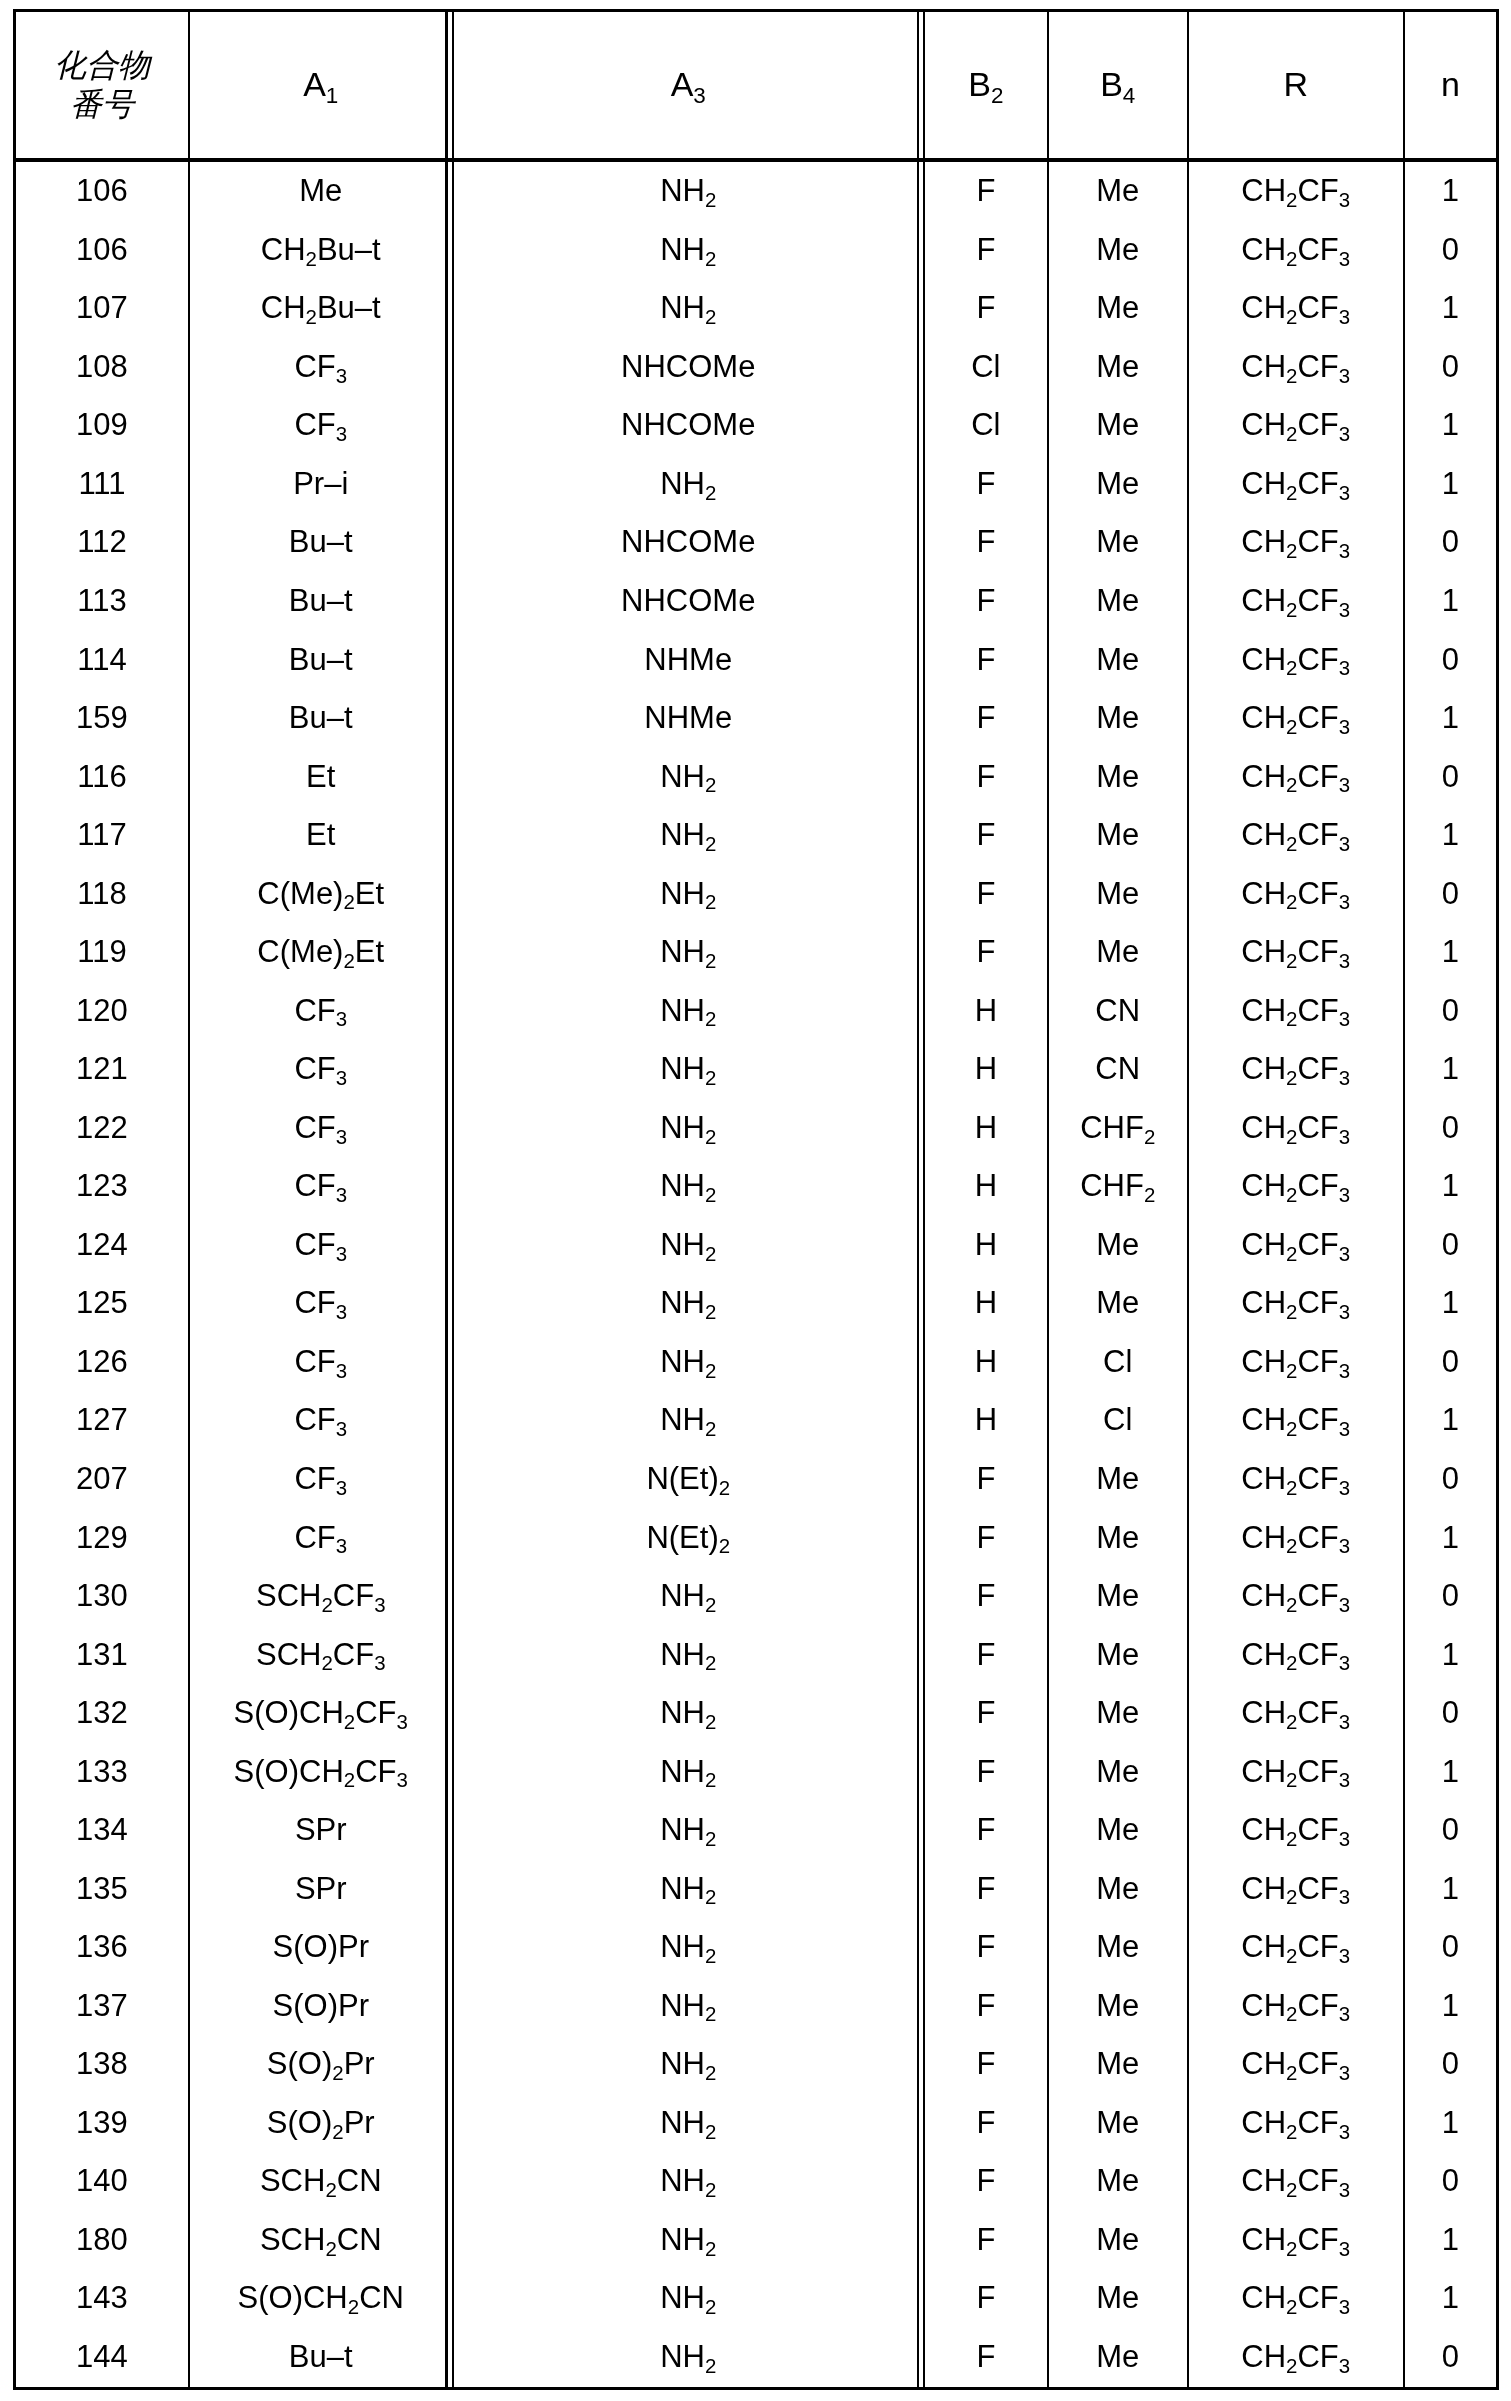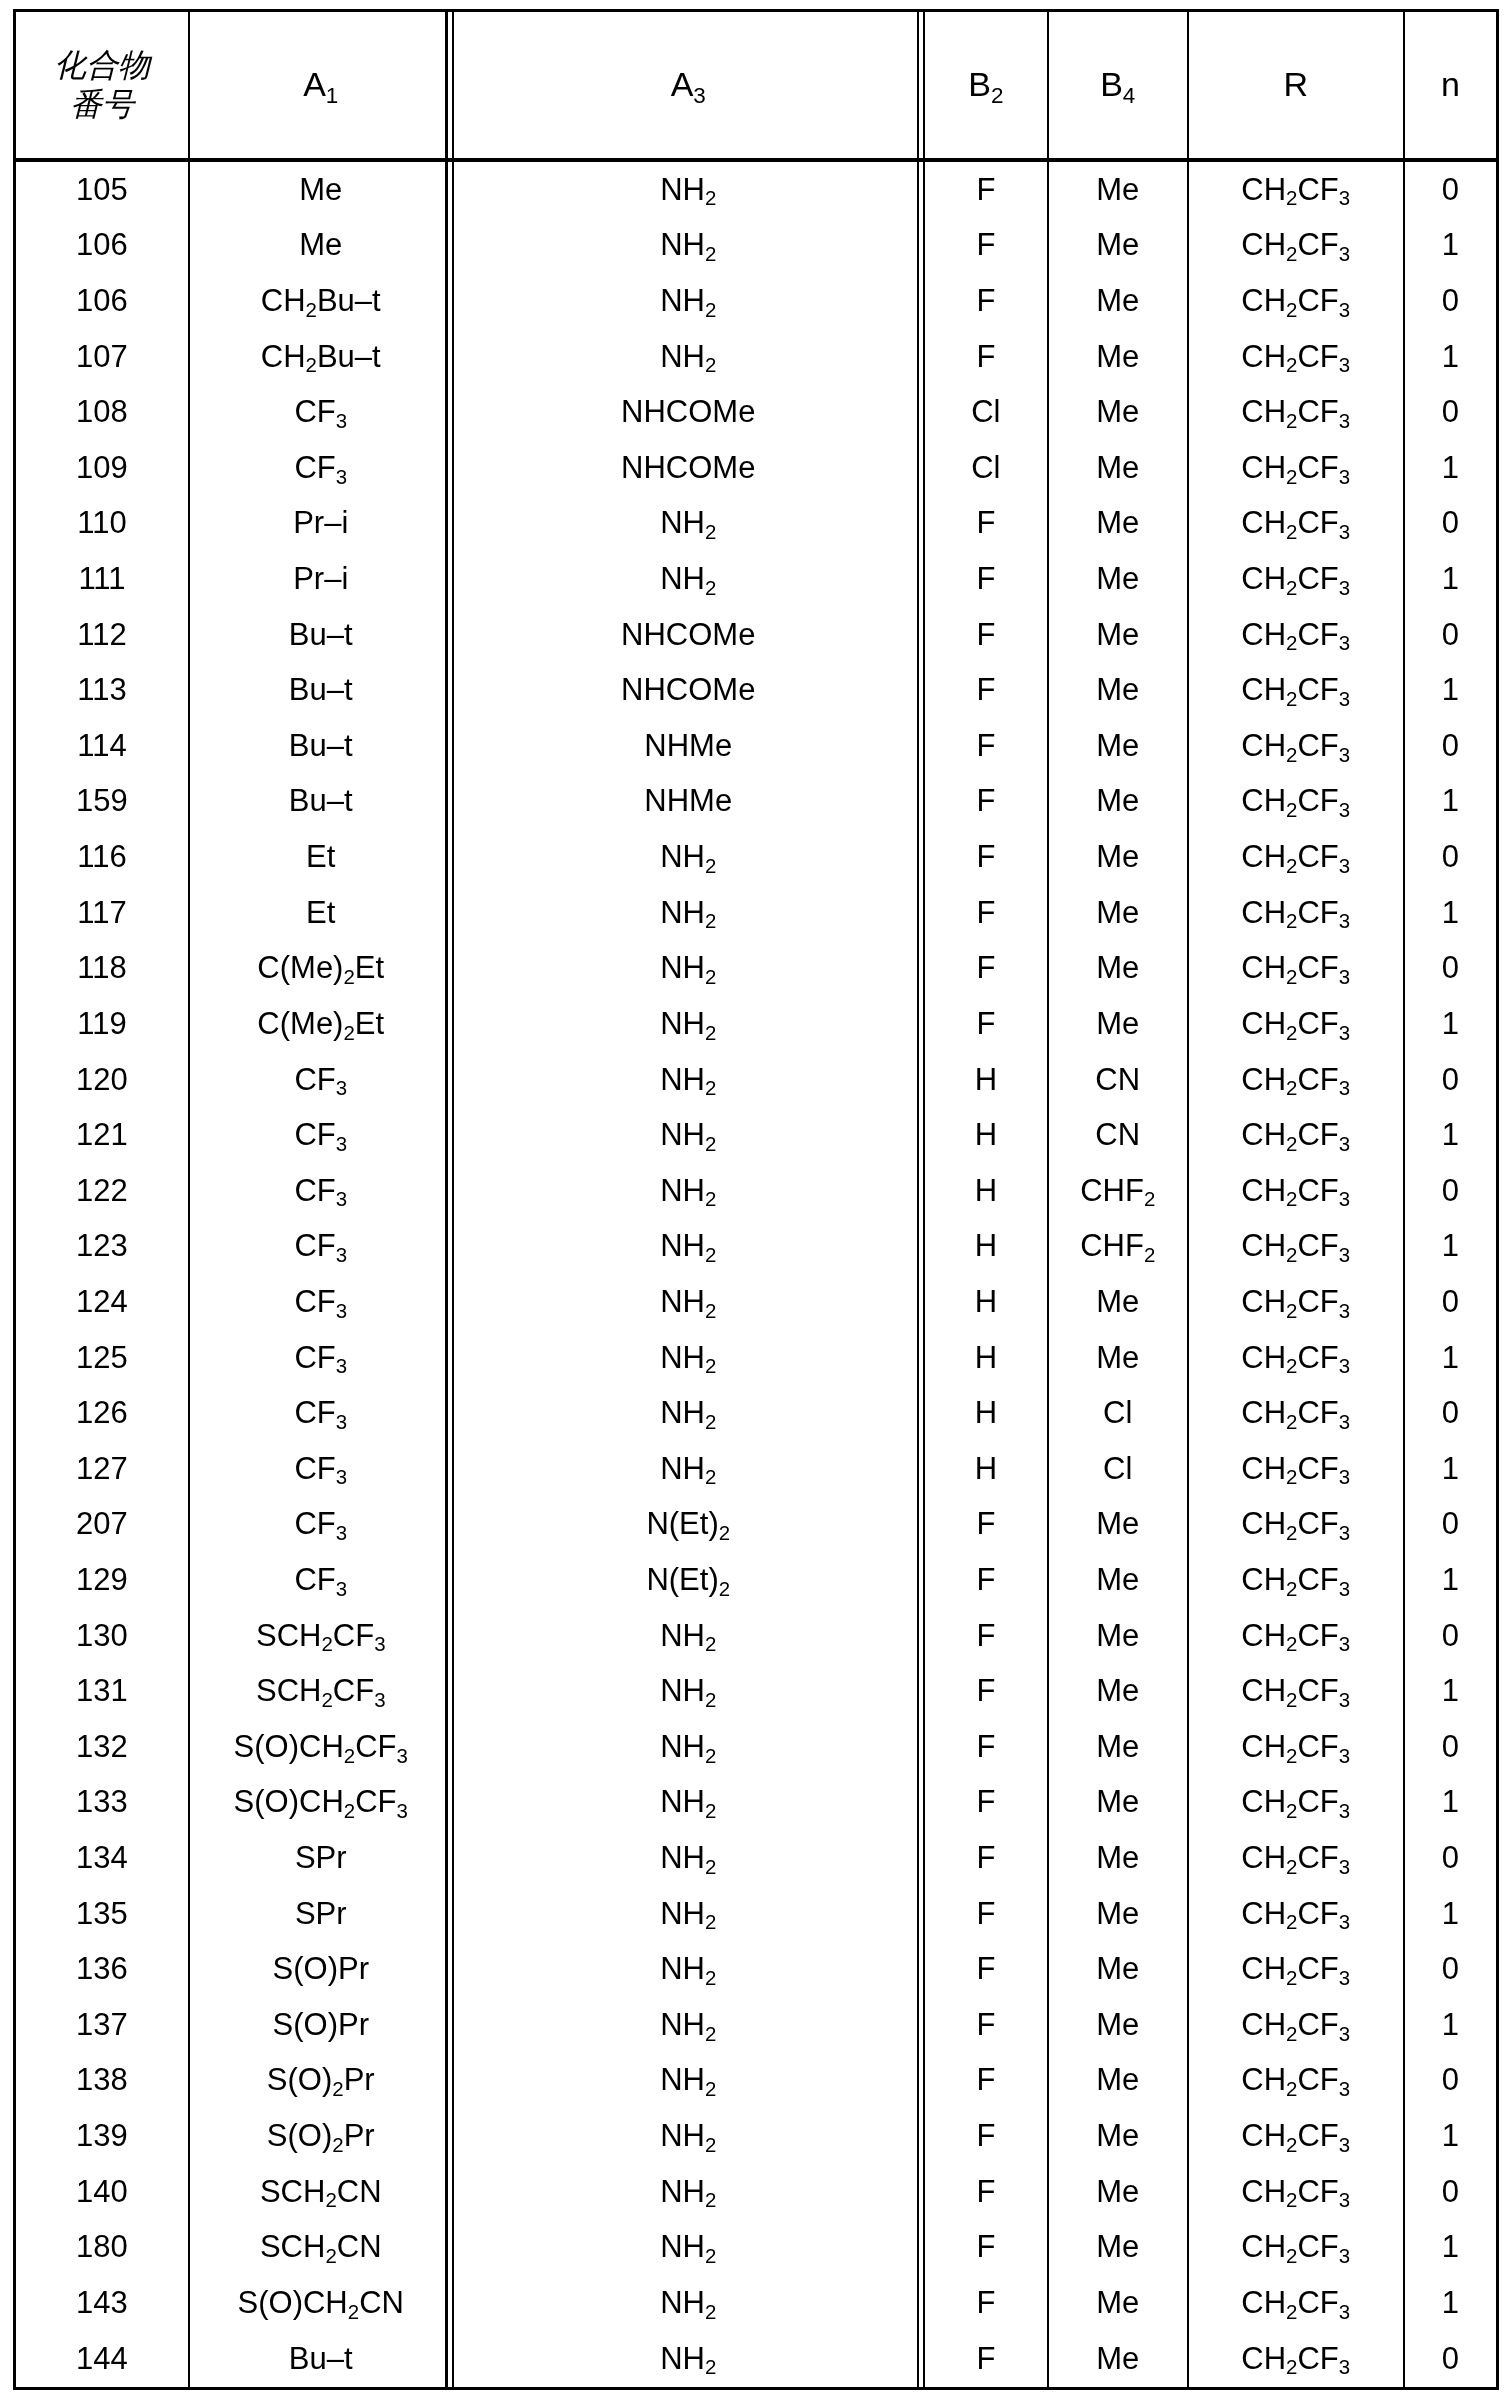--- a/index.html
+++ b/index.html
@@ -123,29 +123,20 @@
         <th><span class="chem"><span>A</span><sub>1</sub></span></th>
         <th class="dbl-l"><span class="chem"><span>A</span><sub>3</sub></span></th>
         <th class="dbl-l"><span class="chem"><span>B</span><sub>2</sub></span></th>
         <th><span class="chem"><span>B</span><sub>4</sub></span></th>
         <th>R</th>
         <th>n</th>
       </tr>
     </thead>
     <tbody id="tbody">
         <tr>
-          <td class="c-no">105</td>
-          <td class="c-a1"><span class="chem">Me</span></td>
-          <td class="c-a3 dbl-l"><span class="chem">NH<sub>2</sub></span></td>
-          <td class="c-b2 dbl-l"><span class="chem">F</span></td>
-          <td class="c-b4"><span class="chem">Me</span></td>
-          <td class="c-r"><span class="chem">CH<sub>2</sub>CF<sub>3</sub></span></td>
-          <td class="c-n">0</td>
-        </tr>
-        <tr>
           <td class="c-no">106</td>
           <td class="c-a1"><span class="chem">Me</span></td>
           <td class="c-a3 dbl-l"><span class="chem">NH<sub>2</sub></span></td>
           <td class="c-b2 dbl-l"><span class="chem">F</span></td>
           <td class="c-b4"><span class="chem">Me</span></td>
           <td class="c-r"><span class="chem">CH<sub>2</sub>CF<sub>3</sub></span></td>
           <td class="c-n">1</td>
         </tr>
         <tr>
           <td class="c-no">106</td>
@@ -175,29 +166,20 @@
           <td class="c-n">0</td>
         </tr>
         <tr>
           <td class="c-no">109</td>
           <td class="c-a1"><span class="chem">CF<sub>3</sub></span></td>
           <td class="c-a3 dbl-l"><span class="chem">NHCOMe</span></td>
           <td class="c-b2 dbl-l"><span class="chem">Cl</span></td>
           <td class="c-b4"><span class="chem">Me</span></td>
           <td class="c-r"><span class="chem">CH<sub>2</sub>CF<sub>3</sub></span></td>
           <td class="c-n">1</td>
-        </tr>
-        <tr>
-          <td class="c-no">110</td>
-          <td class="c-a1"><span class="chem">Pr–i</span></td>
-          <td class="c-a3 dbl-l"><span class="chem">NH<sub>2</sub></span></td>
-          <td class="c-b2 dbl-l"><span class="chem">F</span></td>
-          <td class="c-b4"><span class="chem">Me</span></td>
-          <td class="c-r"><span class="chem">CH<sub>2</sub>CF<sub>3</sub></span></td>
-          <td class="c-n">0</td>
         </tr>
         <tr>
           <td class="c-no">111</td>
           <td class="c-a1"><span class="chem">Pr–i</span></td>
           <td class="c-a3 dbl-l"><span class="chem">NH<sub>2</sub></span></td>
           <td class="c-b2 dbl-l"><span class="chem">F</span></td>
           <td class="c-b4"><span class="chem">Me</span></td>
           <td class="c-r"><span class="chem">CH<sub>2</sub>CF<sub>3</sub></span></td>
           <td class="c-n">1</td>
         </tr>

